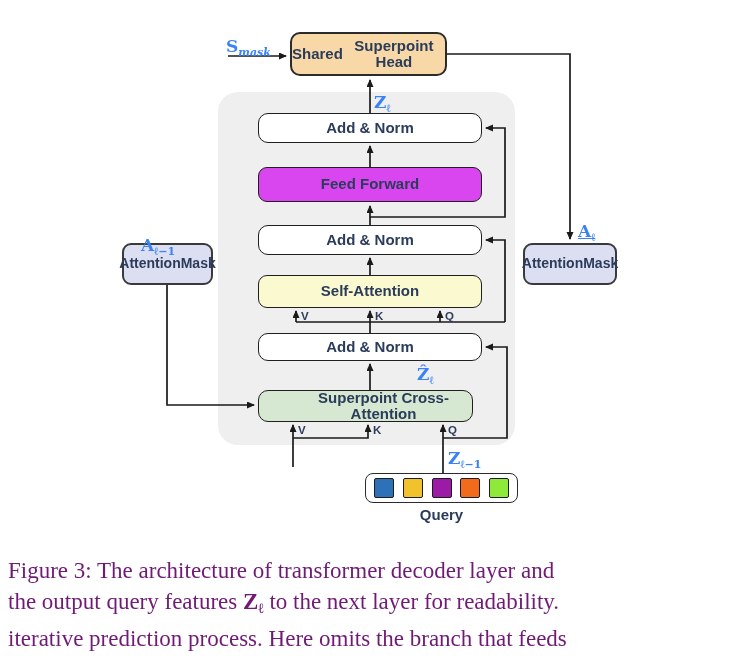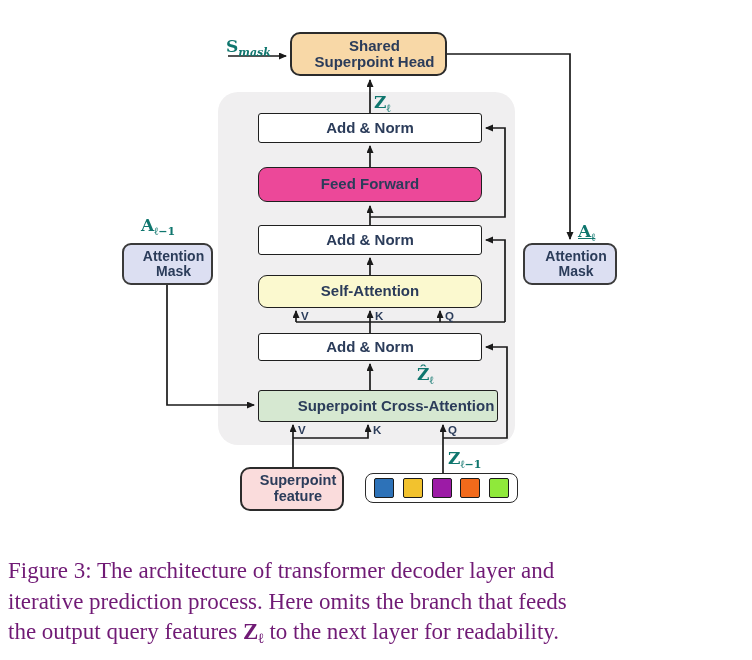--- a/index.html
+++ b/index.html
@@ -3,40 +3,40 @@
 <meta charset="utf-8">
 <style>
   html,body{margin:0;padding:0;background:#fff;}
   #page{position:relative;width:752px;height:660px;background:#ffffff;overflow:hidden;
         font-family:"Liberation Sans",sans-serif;}
   .abs{position:absolute;box-sizing:border-box;}
   #panel{left:218px;top:92px;width:297px;height:353px;background:#f0eff0;border-radius:20px;}
   svg.wires{position:absolute;left:0;top:0;pointer-events:none;}
   
   .blk{position:absolute;box-sizing:border-box;display:flex;align-items:center;justify-content:center;
-       text-align:center;border:1.8px solid #1f1f1f;border-radius:3px;background:#fff;
+       text-align:center;border:1.8px solid #1f1f1f;border-radius:10px;background:#fff;
        color:#2b3c5a;font-weight:600;font-size:15px;line-height:1.1;}
   .blk.r9{border-radius:9px;}
-  .blk.two{flex-direction:column;font-size:14px;padding-left:12px;}
+  .blk.two{font-size:14px;}
   #b-head{left:290px;top:32px;width:157px;height:44px;background:#f8d8a7;border:2px solid #2b2b2b;border-radius:10px;font-size:15px;}
   #b-an-top{left:258px;top:113px;width:224px;height:30px;}
   #b-ff{left:258px;top:167px;width:224px;height:35px;background:#cde8f6;}
   #b-an-mid{left:258px;top:225px;width:224px;height:30px;}
   #b-sa{left:258px;top:275px;width:224px;height:33px;background:#fbf9cf;}
   #b-an-bot{left:258px;top:333px;width:224px;height:28px;}
-  #b-sca{left:258px;top:390px;width:240px;height:32px;background:#d6e8d1;padding-left:36px;}
+  #b-sca{left:258px;top:390px;width:215px;height:32px;background:#d6e8d1;padding-left:36px;}
   #b-am-left{left:122px;top:243px;width:91px;height:42px;background:#dcdff2;border:2px solid #3a3a3a;border-radius:9px;}
   #b-am-right{left:523px;top:243px;width:94px;height:42px;background:#dcdff2;border:2px solid #3a3a3a;border-radius:9px;}
   #b-spf{left:240px;top:467px;width:104px;height:44px;background:#fadcdc;border:2px solid #2b2b2b;border-radius:10px;font-size:14.5px;}
   #b-query{left:365px;top:473px;width:153px;height:30px;border:1.8px solid #2b2b2b;border-radius:8px;background:#fff;
            display:flex;align-items:center;justify-content:space-between;padding:0 8px;}
   .qsq{width:20px;height:20px;border:1.6px solid #1c1c1c;border-radius:2px;box-sizing:border-box;}
   
   .math{position:absolute;font-family:"DejaVu Serif","Liberation Serif",serif;font-weight:bold;
-        font-size:17px;color:#0f766e;white-space:nowrap;line-height:1;}
+        font-size:17px;color:#3b82f6;white-space:nowrap;line-height:1;}
   .math .sub{font-size:11px;vertical-align:-4px;font-weight:bold;}
   .math .sub.it{font-style:italic;}
   
   .port{position:absolute;font-size:11.5px;font-weight:700;color:#2b3c5a;line-height:1;}
   .qlabel{position:absolute;left:365px;top:506px;width:153px;text-align:center;
           font-size:15px;font-weight:600;color:#2b3c5a;}
   
   #caption{position:absolute;left:8px;top:556px;width:738px;
            font-family:"Liberation Serif",serif;font-size:23px;line-height:30.5px;color:#701a75;}
   #caption .cmath{font-weight:bold;}
@@ -77,79 +77,76 @@
     </g>
   </svg>
 
   <div id="b-head" class="blk two" style="background: rgb(248, 216, 167);">
     <span>Shared</span>
     <span>Superpoint Head</span>
   </div>
 
   <div id="b-an-top" class="blk" style="background: rgb(255, 255, 255);">Add &amp; Norm</div>
 
-  <div id="b-ff" class="blk r9" style="background: #ec4899; text-align: right;">Feed Forward</div>
+  <div id="b-ff" class="blk r9" style="background: #d946ef; text-align: right;">Feed Forward</div>
 
   <div id="b-an-mid" class="blk" style="background: rgb(255, 255, 255);">Add &amp; Norm</div>
 
   <div id="b-sa" class="blk r9" style="background: rgb(251, 249, 207);">Self-Attention</div>
 
   <div id="b-an-bot" class="blk" style="background: rgb(255, 255, 255);">Add &amp; Norm</div>
 
   <div id="b-sca" class="blk" style="background: rgb(214, 232, 209);">Superpoint Cross-Attention</div>
 
   <div id="b-am-left" class="blk two" style="background: rgb(220, 223, 242);">
     <span>Attention</span>
     <span>Mask</span>
   </div>
 
   <div id="b-am-right" class="blk two" style="background: rgb(220, 223, 242);">
     <span>Attention</span>
     <span>Mask</span>
   </div>
 
-  <div id="b-spf" class="blk two" style="background: rgb(250, 220, 220);">
-    <span>Superpoint</span>
-    <span>feature</span>
-  </div>
 
   <div id="b-query" class="abs">
     <div class="qsq" style="background: rgb(45, 114, 184);"></div>
     <div class="qsq" style="background: rgb(242, 194, 46);"></div>
     <div class="qsq" style="background: rgb(156, 27, 166);"></div>
     <div class="qsq" style="background: rgb(242, 106, 27);"></div>
     <div class="qsq" style="background: rgb(143, 233, 58);"></div>
   </div>
+  <div class="qlabel">Query</div>
 
   <div class="math" style="left:226px;top:38px;">
     <span>S</span><span class="sub it">mask</span>
   </div>
   <div class="math" style="left:374px;top:94px;">
     <span>Z</span><span class="sub">ℓ</span>
   </div>
   <div class="math" style="left:373px;top:366px;margin-left:44px;">
     <span>Ẑ</span><span class="sub">ℓ</span>
   </div>
   <div class="math" style="left:448px;top:450px;">
     <span>Z</span><span class="sub">ℓ−1</span>
   </div>
-  <div class="math" style="left:141px;top:217px;">
+  <div class="math" style="left:141px;top:237px;">
     <span>A</span><span class="sub">ℓ−1</span>
   </div>
   <div class="math" style="left:578px;top:223px;text-decoration:underline;">
     <span>A</span><span class="sub">ℓ</span>
   </div>
 
   <div class="port" style="left:301px;top:311px;">V</div>
   <div class="port" style="left:375px;top:311px;">K</div>
   <div class="port" style="left:445px;top:311px;">Q</div>
 
   <div class="port" style="left:298px;top:425px;">V</div>
   <div class="port" style="left:373px;top:425px;">K</div>
   <div class="port" style="left:448px;top:425px;">Q</div>
 
   <div id="caption">
     <div>Figure 3: The architecture of transformer decoder layer and</div>
+    <div><span>the output query features </span><span class="cmath"><span>Z</span><span class="sub">ℓ</span></span><span> to the next layer for readability.</span></div>
     <div>iterative prediction process. Here omits the branch that feeds</div>
-    <div><span>the output query features </span><span class="cmath"><span>Z</span><span class="sub">ℓ</span></span><span> to the next layer for readability.</span></div>
   </div>
 
 </div>
 
 </body></html>

